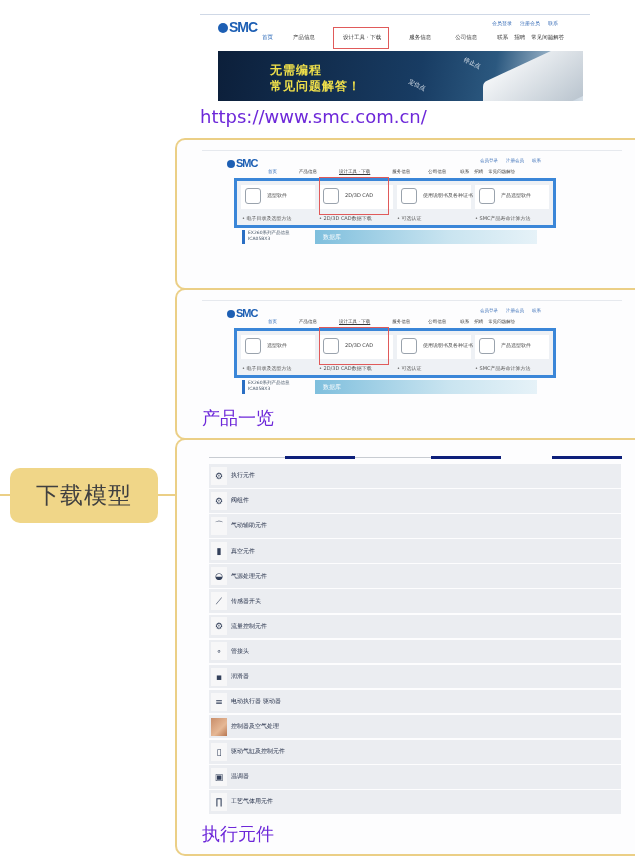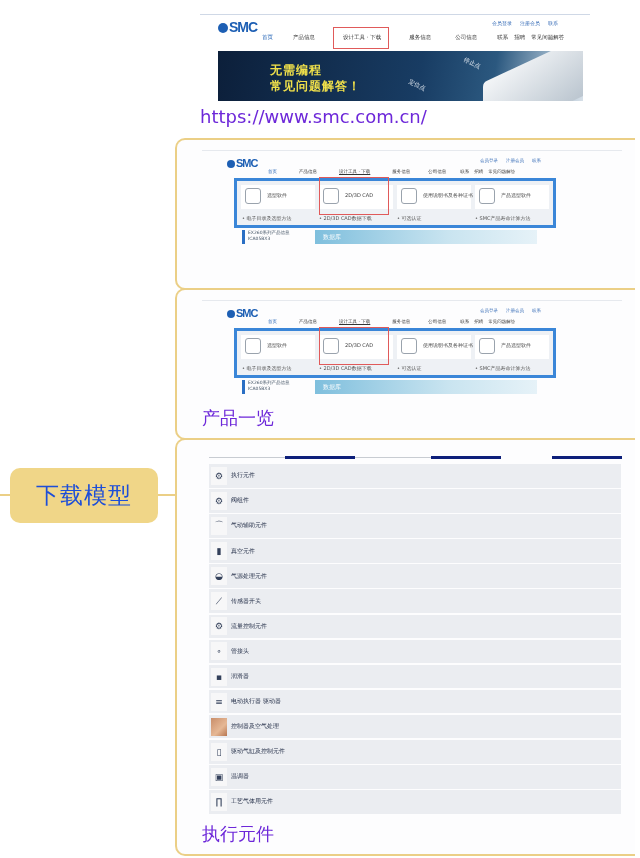--- a/index.html
+++ b/index.html
@@ -7,21 +7,21 @@
   body { position: relative; font-family: "DejaVu Sans", "Liberation Sans", sans-serif; color: #1a1a1a; }
 
   
   .conn { position: absolute; background: #EBCF86; }
 
   
   .root {
     position: absolute; left: 10px; top: 468px; width: 148px; height: 55px;
     background: #F0D688; border-radius: 10px;
     display: flex; align-items: center; justify-content: center;
-    font-size: 23px; color: #1d4ed8; letter-spacing: 1px;
+    font-size: 23px; color: #404040; letter-spacing: 1px;
   }
 
   
   .topic {
     position: absolute; left: 175px; width: 460px;
     border: 2px solid #EBCF86; border-right: none; border-radius: 10px 0 0 10px;
     background: #fdfdfe;
   }
   .caption { position: absolute; left: 25px; font-size: 18px; color: #6d28d9; white-space: nowrap; }
 

